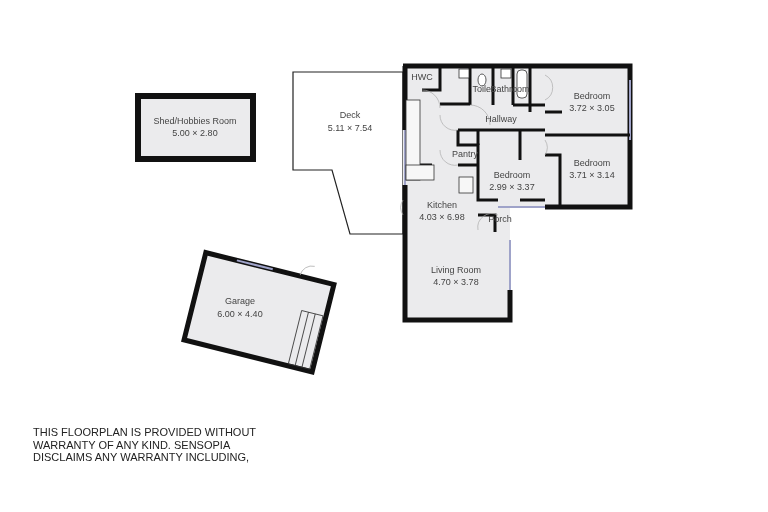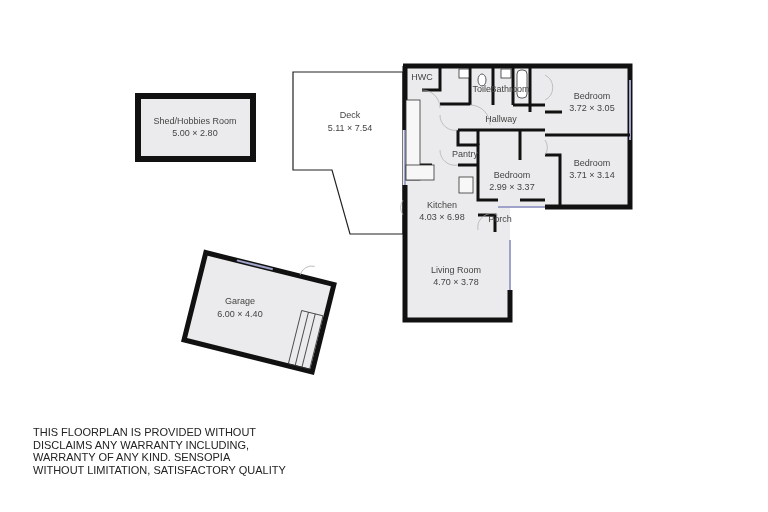--- a/index.html
+++ b/index.html
@@ -106,16 +106,15 @@
     <line x1="307" y1="300" x2="307" y2="355" stroke="#333" stroke-width="0.8"></line>
     <line x1="314" y1="300" x2="314" y2="355" stroke="#333" stroke-width="0.8"></line>
     <path d="M290,266 A12,12 0 0,1 302,254" fill="none" stroke="#aaa" stroke-width="0.7"></path>
   </g>
   <text class="room-label" x="240" y="304" text-anchor="middle">Garage</text>
   <text class="room-label" x="240" y="317" text-anchor="middle">6.00 × 4.40</text>
 </svg>
 
 <div class="disclaimer">
   <div>THIS FLOORPLAN IS PROVIDED WITHOUT</div>
+  <div>WARRANTY OF ANY KIND. SENSOPIA</div>
   <div>DISCLAIMS ANY WARRANTY INCLUDING,</div>
-  <div>WARRANTY OF ANY KIND. SENSOPIA</div>
-  <div>WITHOUT LIMITATION, SATISFACTORY QUALITY</div>
 </div>
 
 </body></html>

